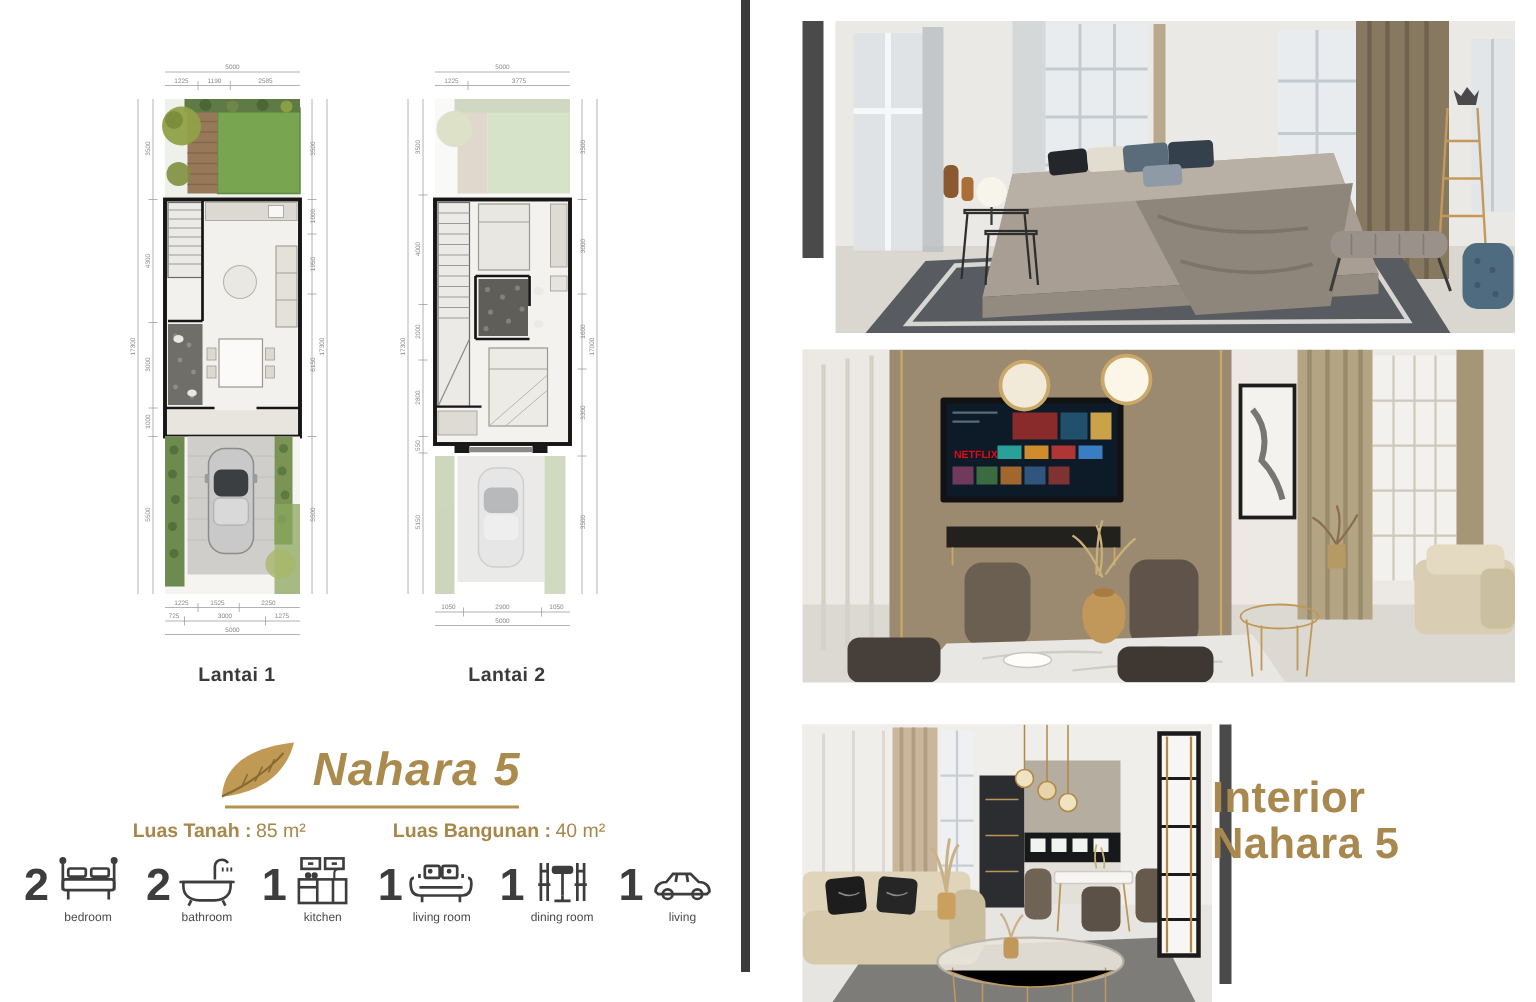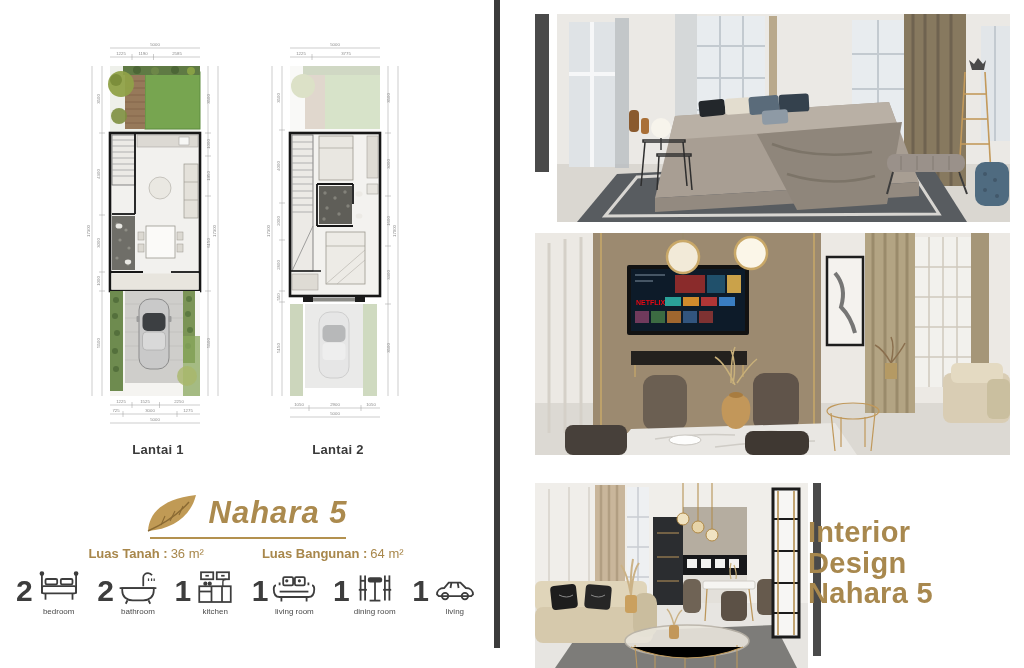--- a/index.html
+++ b/index.html
@@ -373,22 +373,22 @@
     <svg width="54" height="42" viewBox="0 0 54 42">
       <path d="M3 39 C4 22 16 7 51 3 C46 24 28 37 3 39 Z" fill="#c09a55"></path>
       <path d="M3 39 C14 34 30 26 44 10" stroke="#8a6a33" stroke-width="1.4" fill="none"></path>
       <path d="M16 33 L20 24 M25 29 L30 19 M34 23 L38 14" stroke="#8a6a33" stroke-width="1.1" fill="none"></path>
     </svg>
     <span class="brand-name">Nahara 5</span>
   </div>
   <div class="brand-underline"></div>
 
   <div class="areas">
-    <span><span>Luas Tanah :</span><span class="val">36 m²</span></span>
-    <span><span>Luas Bangunan :</span><span class="val">64 m²</span></span>
+    <span><span>Luas Tanah :</span><span class="val">85 m²</span></span>
+    <span><span>Luas Bangunan :</span><span class="val">40 m²</span></span>
   </div>
 
   <div class="features">
     <div class="feature">
       <span class="count">2</span>
       <span class="iconwrap">
         <svg width="46" height="36" viewBox="0 0 48 40" fill="none" stroke="#3d3d3d" stroke-width="2">
           <line x1="5" y1="5" x2="5" y2="26"></line>
             <line x1="43" y1="5" x2="43" y2="26"></line>
           <circle cx="5" cy="4" r="1.6" fill="#3d3d3d"></circle>
@@ -815,17 +815,16 @@
             <line x1="243" y1="8" x2="243" y2="152"></line>
             <line x1="259" y1="8" x2="259" y2="152"></line>
           </g>
       </g>
     </svg>
   </div>
   <div class="bar3"></div>
 
   <div class="right-title">
     <div>Interior</div>
-    <div>Design</div>
     <div>Nahara 5</div>
   </div>
 
 </div>
 
 </body></html>

